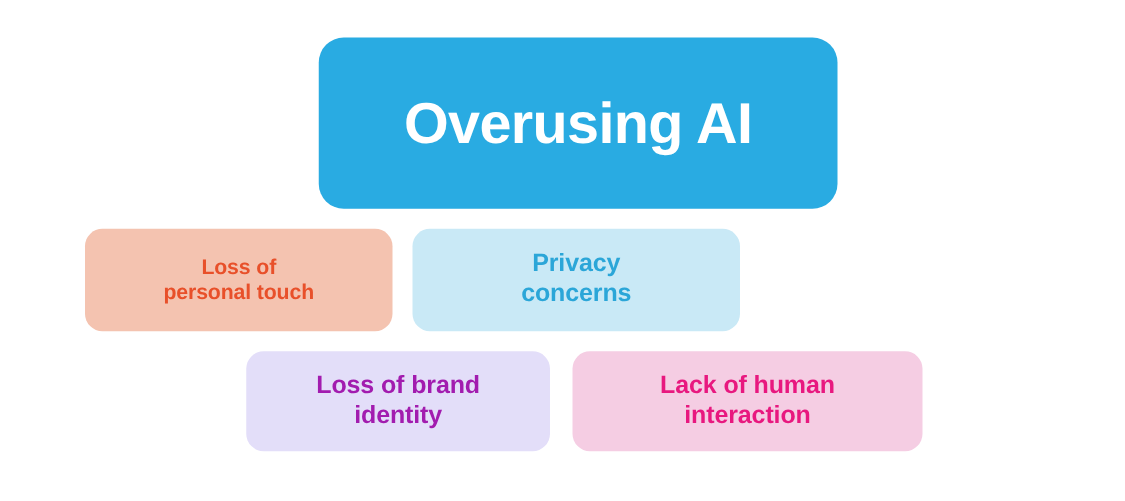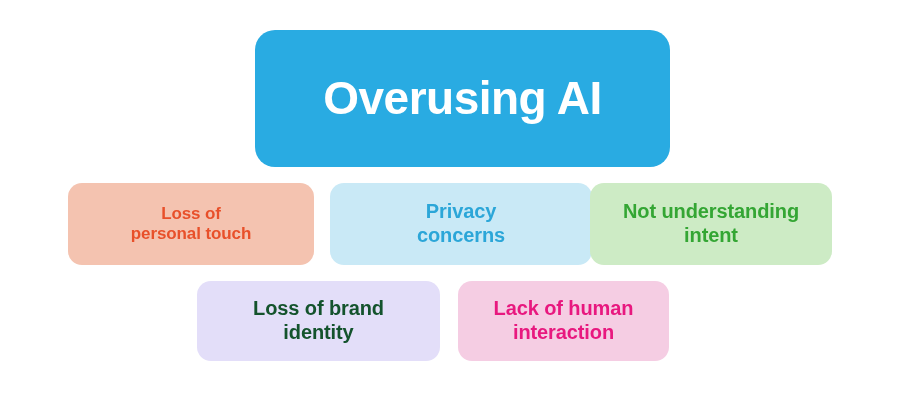--- a/index.html
+++ b/index.html
@@ -76,21 +76,21 @@
   #node-loss-of-brand-identity {
     left: 197px;
     top: 281px;
     width: 243px;
     height: 80px;
     font-size: 20px;
   }
   #node-lack-of-human-interaction {
     left: 458px;
     top: 281px;
-    width: 211px;
+    width: 280px;
     height: 80px;
     font-size: 20px;
   }
 </style>
 </head>
 <body style="background: rgb(255, 255, 255);">
 
 <div id="canvas" style="background: rgb(255, 255, 255);">
 
   <div class="node" id="node-root" style="background-color: rgb(41, 171, 226); color: rgb(255, 255, 255);">
@@ -100,26 +100,22 @@
   <div class="node" id="node-loss-of-personal-touch" style="background-color: rgb(244, 195, 176); color: rgb(232, 80, 42);">
     <span class="node-label">Loss of
 personal touch</span>
   </div>
 
   <div class="node" id="node-privacy-concerns" style="background-color: rgb(201, 233, 246); color: rgb(43, 166, 216);">
     <span class="node-label">Privacy
 concerns</span>
   </div>
 
-  <div class="node" id="node-not-understanding-intent" style="background-color: rgb(205, 235, 197); color: rgb(52, 166, 52);">
-    <span class="node-label">Not understanding
-intent</span>
-  </div>
 
-  <div class="node" id="node-loss-of-brand-identity" style="background-color: rgb(227, 222, 249); color: #14532d;">
+  <div class="node" id="node-loss-of-brand-identity" style="background-color: rgb(227, 222, 249); color: #a21caf;">
     <span class="node-label">Loss of brand
 identity</span>
   </div>
 
   <div class="node" id="node-lack-of-human-interaction" style="background-color: rgb(245, 205, 227); color: rgb(232, 24, 127);">
     <span class="node-label">Lack of human
 interaction</span>
   </div>
 
 </div>

